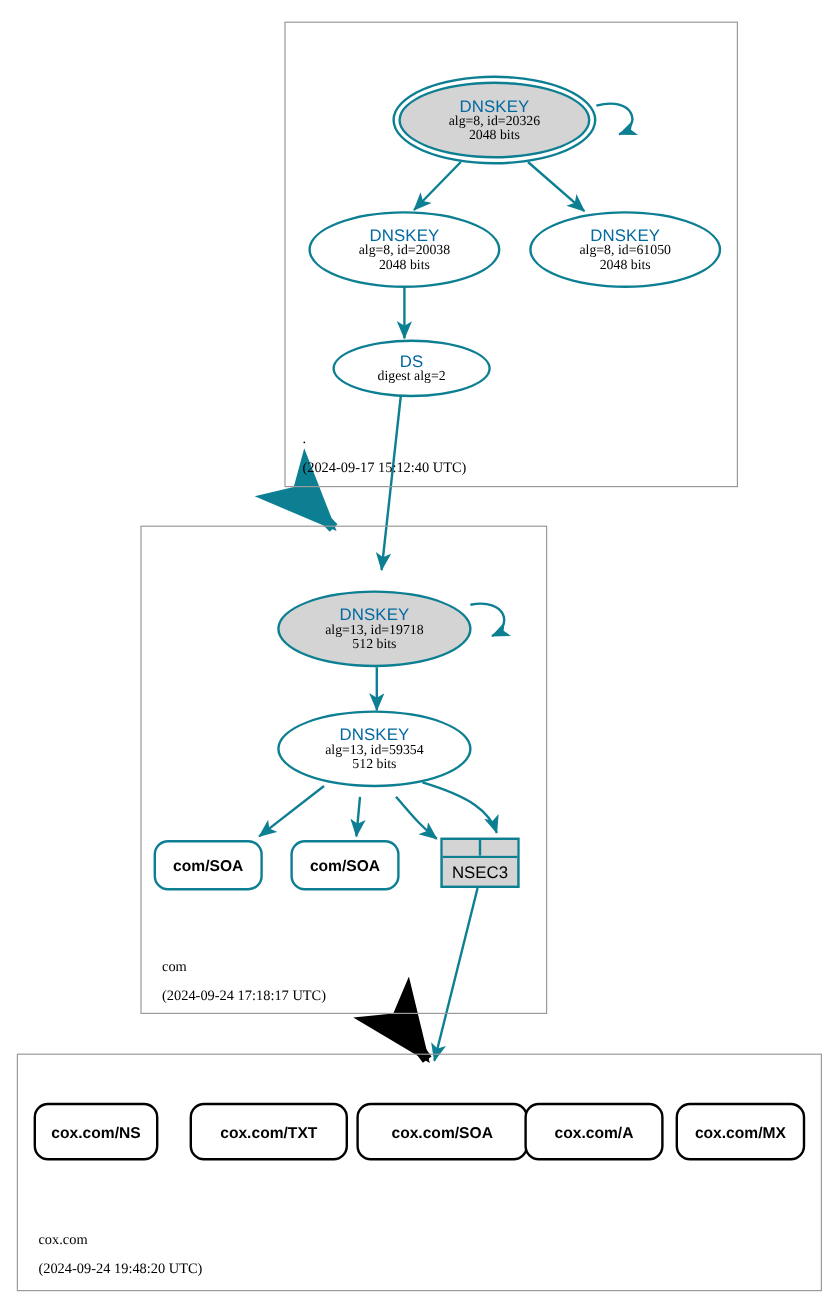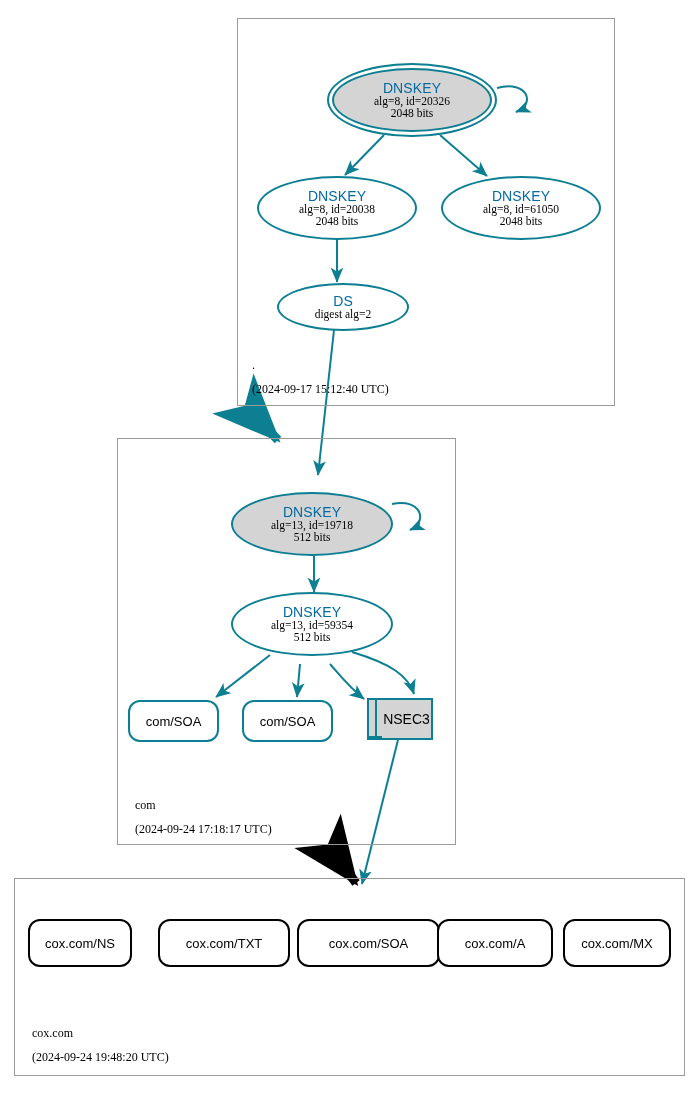--- a/index.html
+++ b/index.html
@@ -90,31 +90,32 @@
     position: absolute;
     box-sizing: border-box;
     border-radius: 12px;
     display: flex;
     align-items: center;
     justify-content: center;
     font-family: "Liberation Sans", sans-serif;
     font-size: 13px;
     color: #000000;
     background: #ffffff;
+    font-weight: bold;
   }
   .rr-secure { border: 2px solid #0d7f92; }
   .rr-insecure { border: 2px solid #000000; }
   
   .node-nsec3 {
     position: absolute;
     box-sizing: border-box;
     border: 2px solid #0d7f92;
     background: #d4d4d4;
     display: flex;
-    flex-direction: row;
+    flex-direction: column;
   }
   .nsec3-head {
     display: flex;
     flex: 0 0 13px;
     border-bottom: 2px solid #0d7f92;
   }
   .nsec3-cell {
     flex: 1 1 50%;
     background: #d4d4d4;
   }

